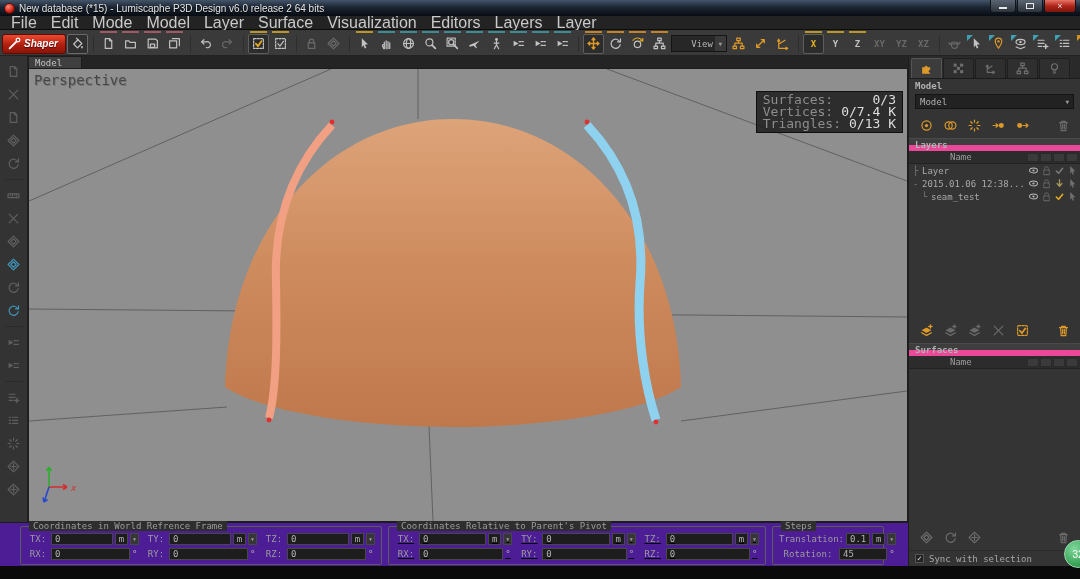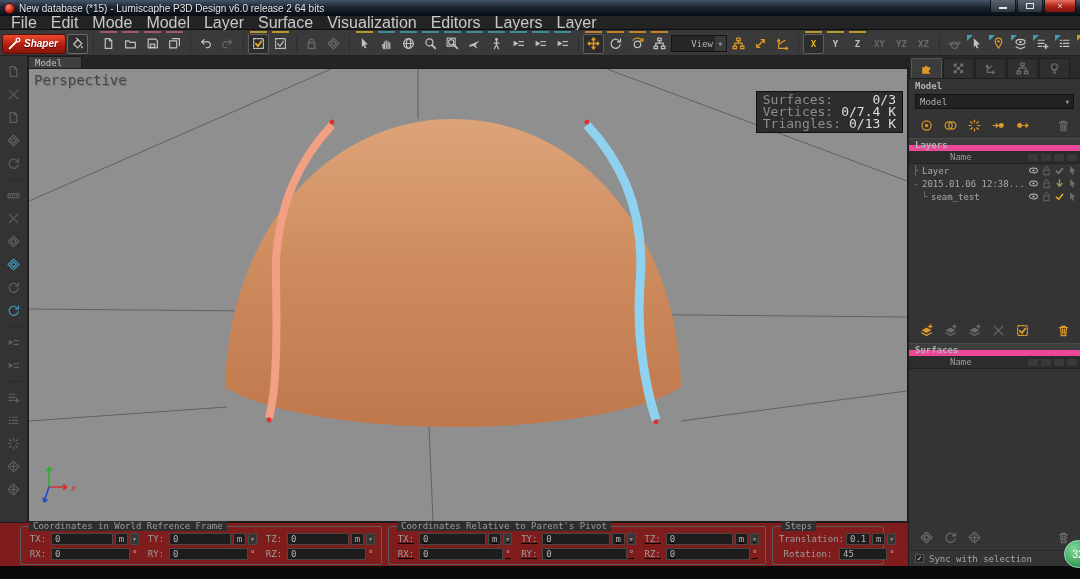--- a/index.html
+++ b/index.html
@@ -114,21 +114,21 @@
   .lcell{width:12px;height:12px;display:flex;align-items:center;justify-content:center;}
   .lcell .ic{width:11px;height:11px;}
   .c-eye{color:#b8b8b8;} .c-lock{color:#5f5f5f;} .c-cur{color:#6f6f6f;}
   .c-dim{color:#7c7c7c;} .c-yellow{color:#e8b020;} .c-arrow{color:#a8975a;}
   .rspacer1{flex:1;} .rspacer2{flex:1.35;}
   .sync{display:flex;align-items:center;gap:5px;padding:3px 6px;height:16px;border-top:1px solid #2a2a2a;}
   .cbx{width:9px;height:9px;background:#222;border:1px solid #555;display:flex;align-items:center;
     justify-content:center;color:#e0e0e0;font-size:8px;line-height:1;}
 
   
-  #bottomstrip{position:absolute;left:0;top:522px;width:908px;height:44px;background:#7f1d1d;
+  #bottomstrip{position:absolute;left:0;top:522px;width:908px;height:44px;background:#4c1d95;
     border-top:1px solid #1c1c1c;font-size:9px;}
   .group{position:absolute;top:3px;height:39px;border:1px solid #5c5c5c;border-radius:2px;}
   .gtitle{position:absolute;top:-6px;left:8px;background:#2e2e2e;padding:0 4px;color:#9c9c9c;
     font-size:9px;white-space:nowrap;}
   #g-world{left:20px;width:362px;}
   #g-parent{left:388px;width:378px;text-decoration:underline;}
   #g-steps{left:772px;width:112px;}
   .fgrid{display:grid;grid-template-columns:1fr 1fr 1fr;gap:2px 6px;padding:5px 6px 2px;}
   .fgrid1{display:grid;grid-template-columns:1fr;gap:2px;padding:5px 6px 2px;}
   .fld{display:flex;align-items:center;gap:2px;height:13px;}

